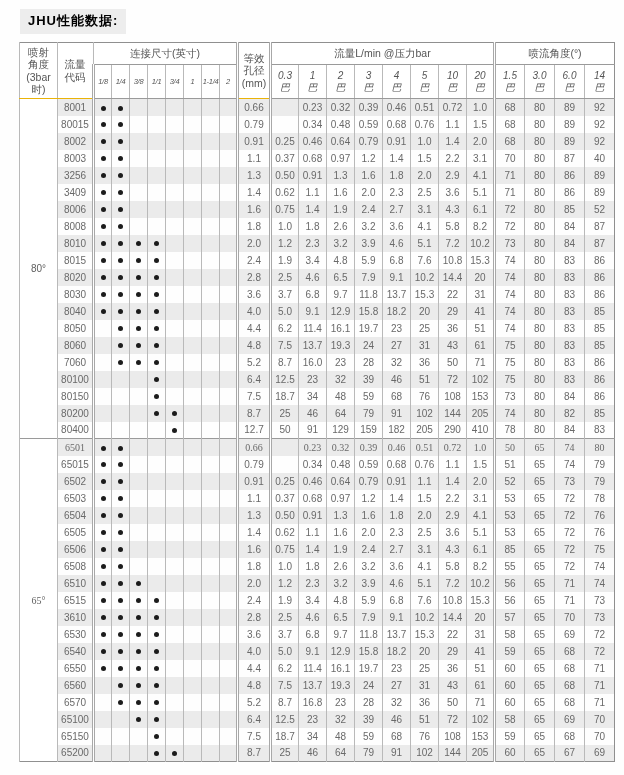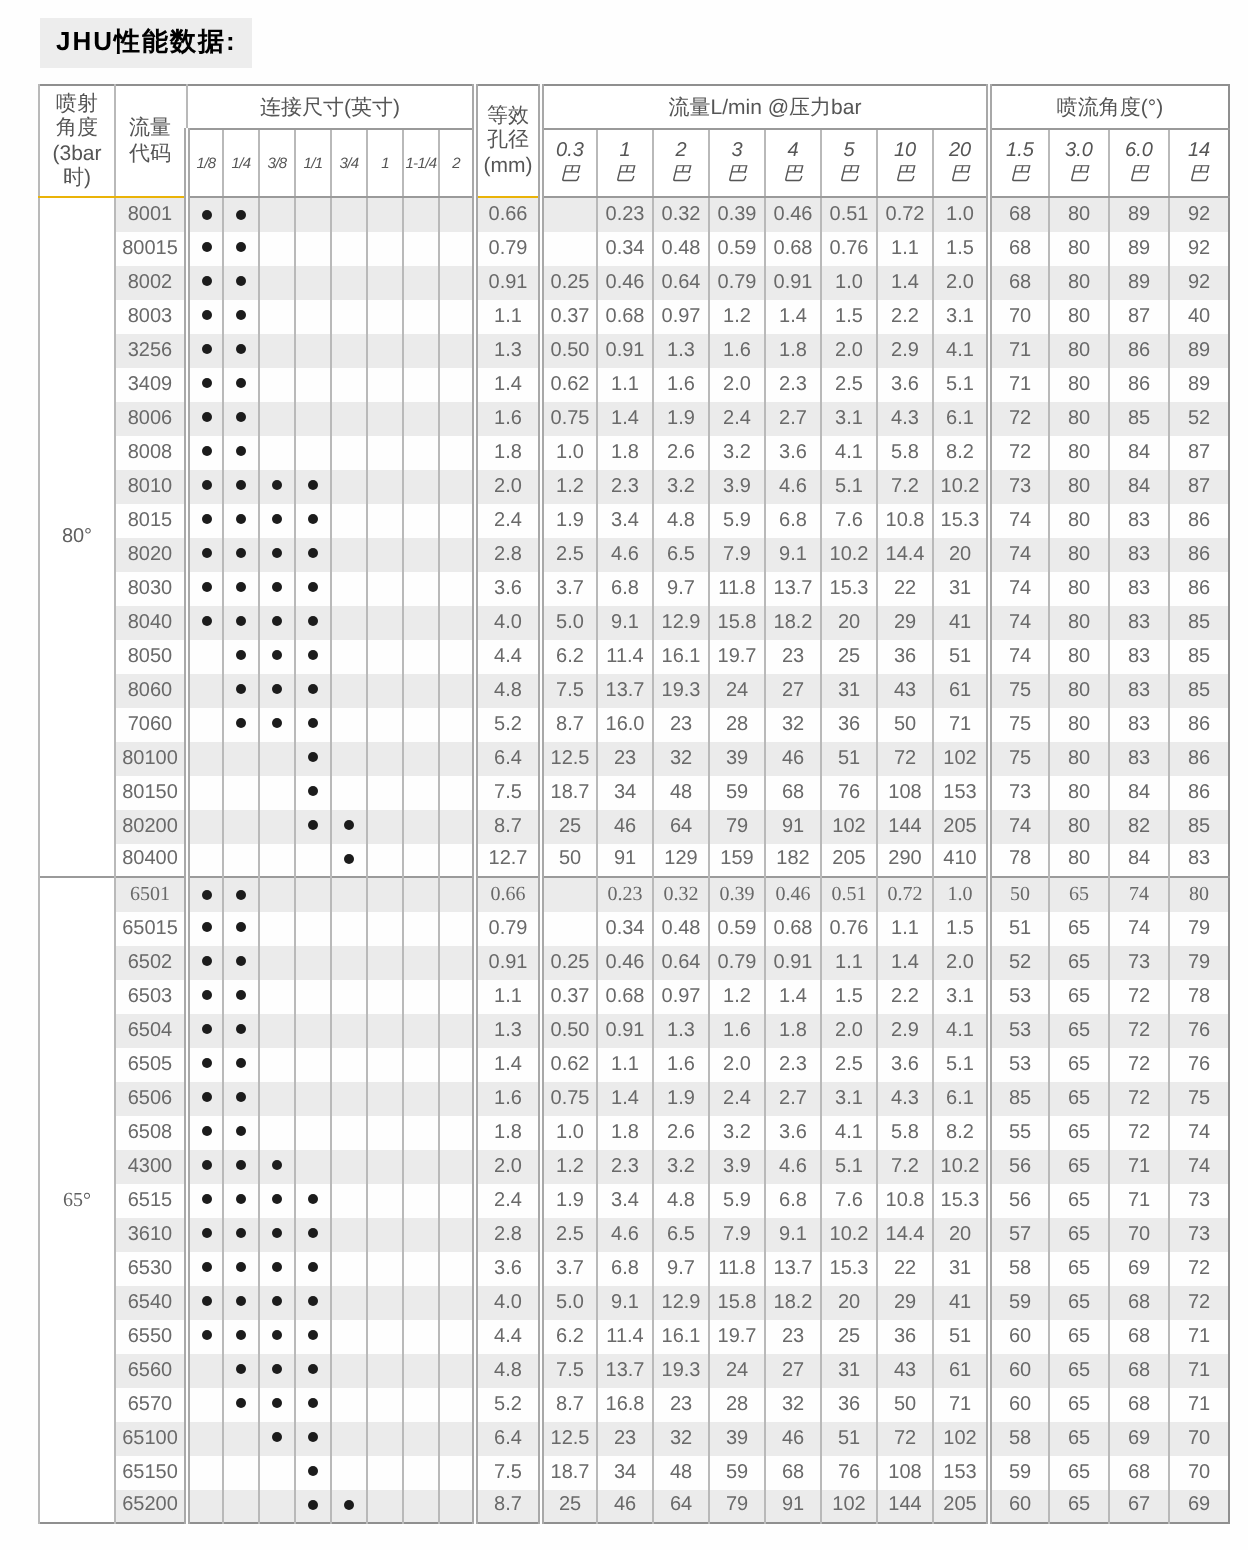--- a/index.html
+++ b/index.html
@@ -796,21 +796,21 @@
           <td>3.6</td>
           <td>4.1</td>
           <td>5.8</td>
           <td>8.2</td>
           <td class="dbl">55</td>
           <td>65</td>
           <td>72</td>
           <td>74</td>
         </tr>
         <tr class="stripe">
-          <td>4300</td>
+          <td>6510</td>
           <td class="dbl"><span class="dot"></span></td>
           <td><span class="dot"></span></td>
           <td><span class="dot"></span></td>
           <td></td>
           <td></td>
           <td></td>
           <td></td>
           <td></td>
           <td class="dbl">2.0</td>
           <td class="dbl">1.2</td>

